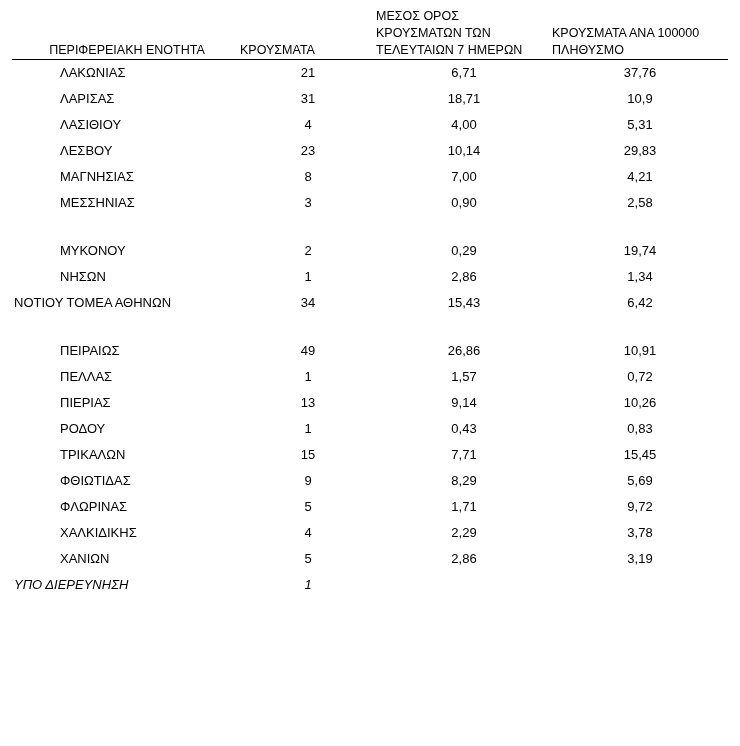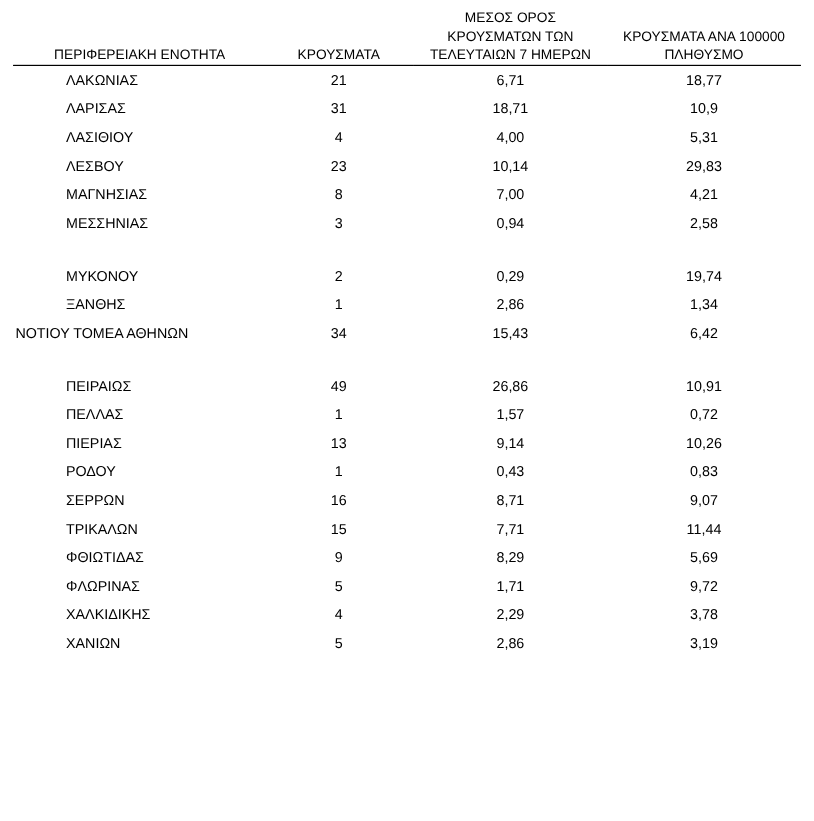--- a/index.html
+++ b/index.html
@@ -41,21 +41,21 @@
   .col-name   { width: 228px; }
   .col-cases  { width: 136px; }
   .col-avg    { width: 176px; }
   .col-per100 { width: 176px; }
 
   thead th.h-name {
     text-align: center;
     padding-left: 2px;
   }
   thead th.h-center {
-    text-align: center;
+    text-align: left;
   }
   .hdr-lines {
     display: block;
   }
   .hdr-lines span {
     display: block;
     white-space: nowrap;
   }
   .header-rule {
     border-bottom: 1.6px solid #000;
@@ -123,21 +123,21 @@
               <span>ΠΛΗΘΥΣΜΟ</span>
             </span>
         </th>
       </tr>
     </thead>
     <tbody>
         <tr>
           <td class="c-name">ΛΑΚΩΝΙΑΣ</td>
           <td class="c-num">21</td>
           <td class="c-num">6,71</td>
-          <td class="c-num">18,77</td>
+          <td class="c-num">37,76</td>
         </tr>
         <tr>
           <td class="c-name">ΛΑΡΙΣΑΣ</td>
           <td class="c-num">31</td>
           <td class="c-num">18,71</td>
           <td class="c-num">10,9</td>
         </tr>
         <tr>
           <td class="c-name">ΛΑΣΙΘΙΟΥ</td>
           <td class="c-num">4</td>
@@ -152,37 +152,37 @@
         </tr>
         <tr>
           <td class="c-name">ΜΑΓΝΗΣΙΑΣ</td>
           <td class="c-num">8</td>
           <td class="c-num">7,00</td>
           <td class="c-num">4,21</td>
         </tr>
         <tr>
           <td class="c-name">ΜΕΣΣΗΝΙΑΣ</td>
           <td class="c-num">3</td>
-          <td class="c-num">0,94</td>
+          <td class="c-num">0,90</td>
           <td class="c-num">2,58</td>
         </tr>
         <tr class="spacer">
           <td>&nbsp;</td>
           <td>&nbsp;</td>
           <td>&nbsp;</td>
           <td>&nbsp;</td>
         </tr>
         <tr>
           <td class="c-name">ΜΥΚΟΝΟΥ</td>
           <td class="c-num">2</td>
           <td class="c-num">0,29</td>
           <td class="c-num">19,74</td>
         </tr>
         <tr>
-          <td class="c-name">ΞΑΝΘΗΣ</td>
+          <td class="c-name">ΝΗΣΩΝ</td>
           <td class="c-num">1</td>
           <td class="c-num">2,86</td>
           <td class="c-num">1,34</td>
         </tr>
         <tr>
           <td class="c-name indent-none">ΝΟΤΙΟΥ ΤΟΜΕΑ ΑΘΗΝΩΝ</td>
           <td class="c-num">34</td>
           <td class="c-num">15,43</td>
           <td class="c-num">6,42</td>
         </tr>
@@ -210,30 +210,24 @@
           <td class="c-num">9,14</td>
           <td class="c-num">10,26</td>
         </tr>
         <tr>
           <td class="c-name">ΡΟΔΟΥ</td>
           <td class="c-num">1</td>
           <td class="c-num">0,43</td>
           <td class="c-num">0,83</td>
         </tr>
         <tr>
-          <td class="c-name">ΣΕΡΡΩΝ</td>
-          <td class="c-num">16</td>
-          <td class="c-num">8,71</td>
-          <td class="c-num">9,07</td>
-        </tr>
-        <tr>
           <td class="c-name">ΤΡΙΚΑΛΩΝ</td>
           <td class="c-num">15</td>
           <td class="c-num">7,71</td>
-          <td class="c-num">11,44</td>
+          <td class="c-num">15,45</td>
         </tr>
         <tr>
           <td class="c-name">ΦΘΙΩΤΙΔΑΣ</td>
           <td class="c-num">9</td>
           <td class="c-num">8,29</td>
           <td class="c-num">5,69</td>
         </tr>
         <tr>
           <td class="c-name">ΦΛΩΡΙΝΑΣ</td>
           <td class="c-num">5</td>
@@ -245,15 +239,21 @@
           <td class="c-num">4</td>
           <td class="c-num">2,29</td>
           <td class="c-num">3,78</td>
         </tr>
         <tr>
           <td class="c-name">ΧΑΝΙΩΝ</td>
           <td class="c-num">5</td>
           <td class="c-num">2,86</td>
           <td class="c-num">3,19</td>
         </tr>
+        <tr class="italic-row">
+          <td class="c-name indent-none">ΥΠΟ ΔΙΕΡΕΥΝΗΣΗ</td>
+          <td class="c-num">1</td>
+          <td class="c-num"></td>
+          <td class="c-num"></td>
+        </tr>
       </tbody>
   </table>
 </div>
 
 </body></html>

